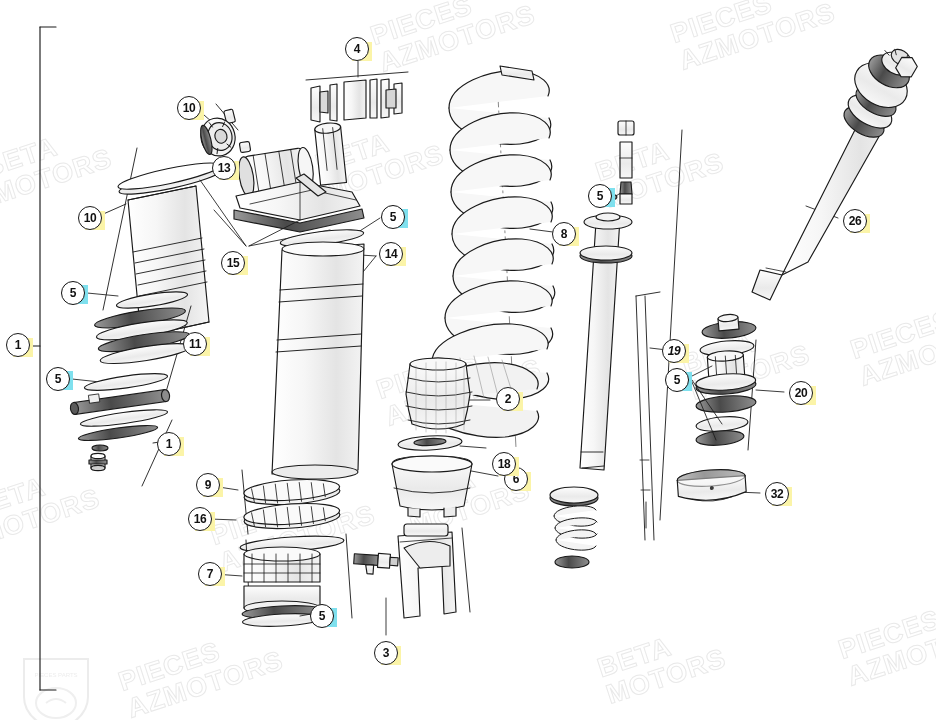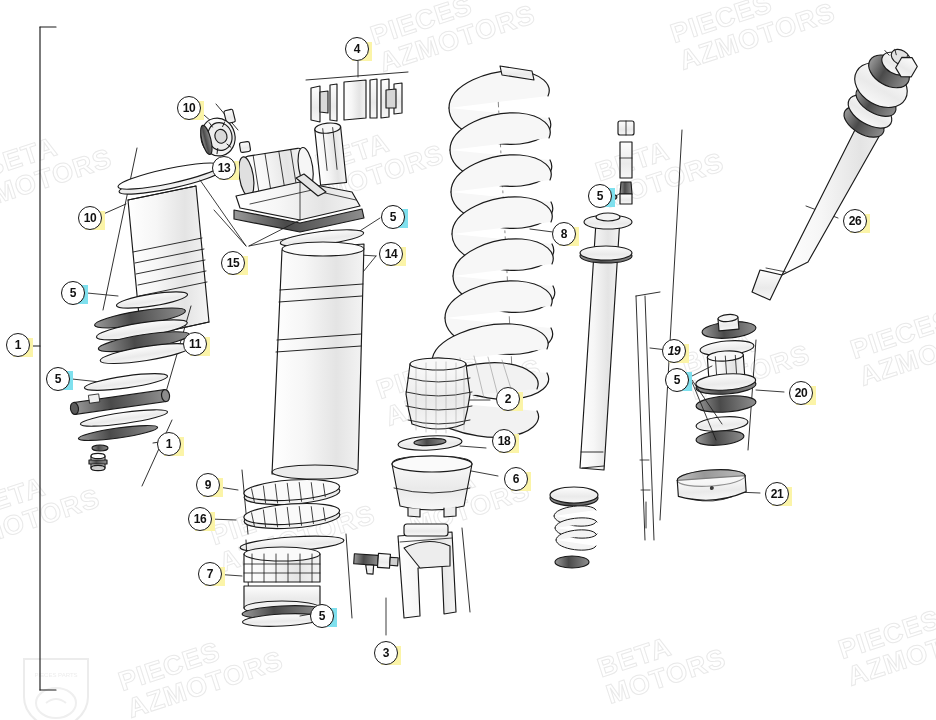--- a/index.html
+++ b/index.html
@@ -677,35 +677,35 @@
         <div class="ring">15</div>
       </div>
       <div class="callout" style="left: 188px; top: 507px;">
         <div class="hl"></div>
         <div class="ring">16</div>
       </div>
       <div class="callout" style="left: 177px; top: 96px;">
         <div class="hl"></div>
         <div class="ring">10</div>
       </div>
-      <div class="callout" style="left: 492px; top: 429px; text-decoration: underline;">
+      <div class="callout" style="left: 492px; top: 452px; text-decoration: underline;">
         <div class="hl"></div>
         <div class="ring">18</div>
       </div>
       <div class="callout" style="left: 662px; top: 339px; font-style: italic;">
         <div class="hl"></div>
         <div class="ring">19</div>
       </div>
       <div class="callout" style="left: 789px; top: 381px; text-decoration: underline;">
         <div class="hl"></div>
         <div class="ring">20</div>
       </div>
       <div class="callout" style="left: 765px; top: 482px;">
         <div class="hl"></div>
-        <div class="ring">21</div>
+        <div class="ring">32</div>
       </div>
       <div class="callout" style="left: 843px; top: 209px;">
         <div class="hl"></div>
         <div class="ring">26</div>
       </div>
     </div>
 
 </div>
 
 </body></html>

